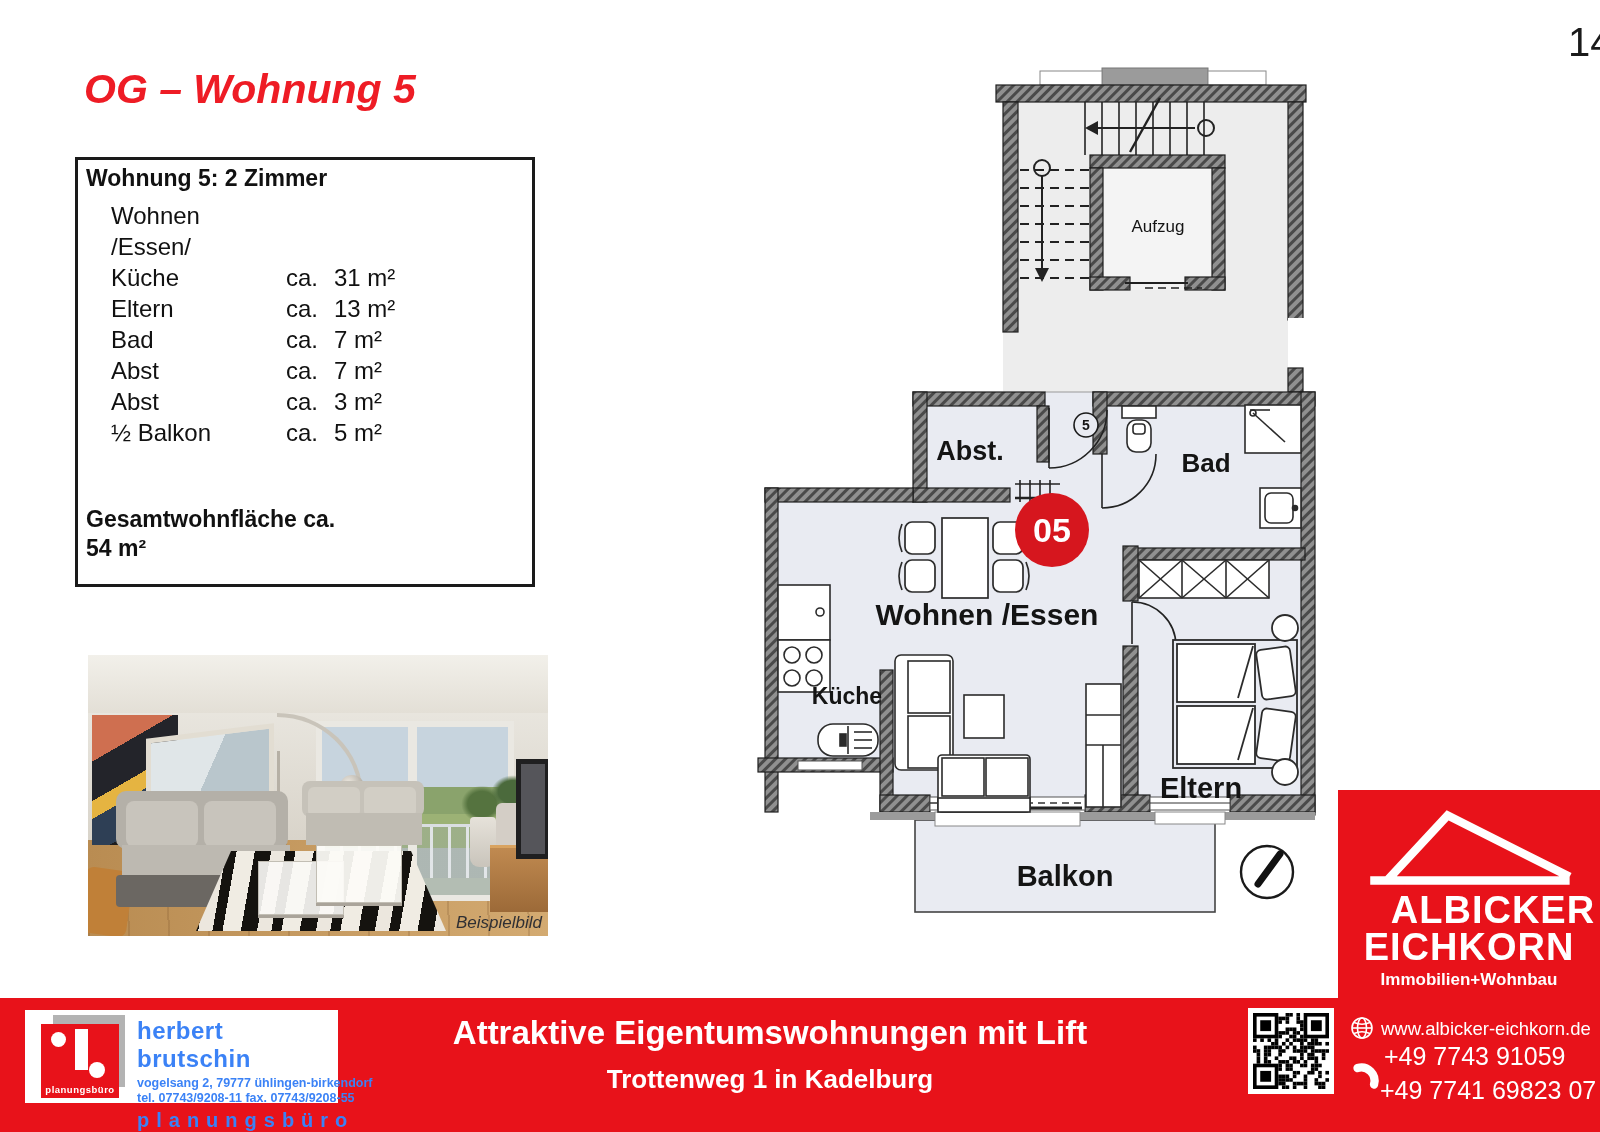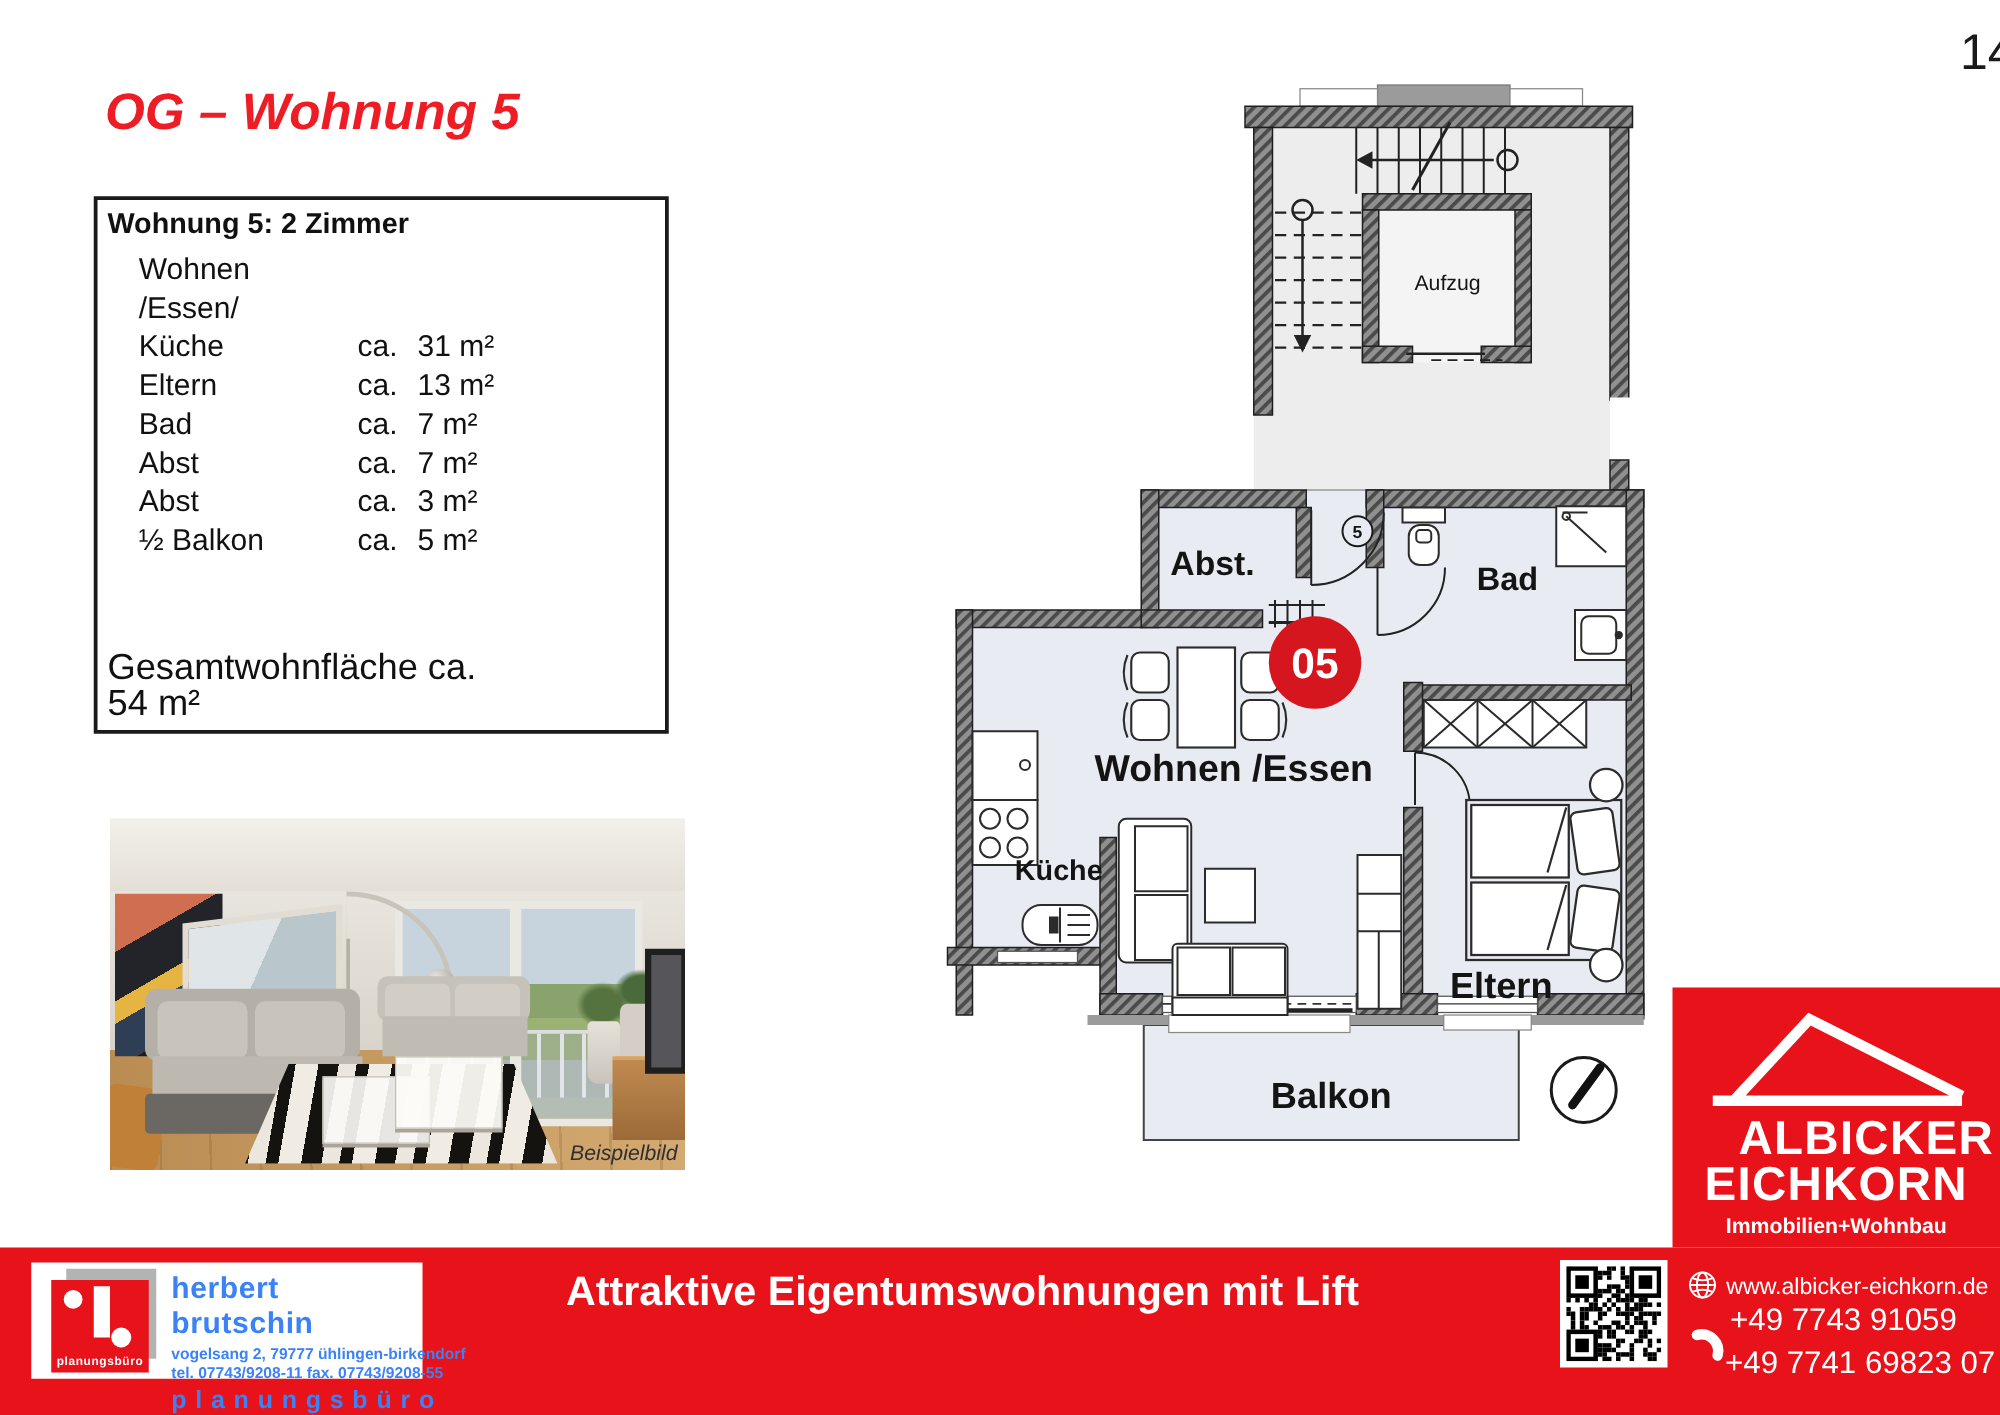--- a/index.html
+++ b/index.html
@@ -12,21 +12,21 @@
   .doc-title{left:84px;top:66px;font-size:41px;font-weight:bold;font-style:italic;color:#ee1c25;}
 
   
   .info-box{left:75px;top:157px;width:460px;height:430px;border:3px solid #1a1a1a;box-sizing:border-box;}
   .info-header{position:absolute;left:8px;top:5px;font-size:23px;font-weight:bold;}
   .info-rows{position:absolute;left:33px;top:40px;width:400px;}
   .info-row{display:flex;align-items:baseline;font-size:24px;line-height:31px;}
   .info-row .lab{width:175px;}
   .info-row .ca{width:48px;}
   .info-row .val{width:78px;}
-  .info-total{position:absolute;left:8px;bottom:6px;font-size:29px;font-weight:normal;line-height:29px;}
+  .info-total{position:absolute;left:8px;bottom:21px;font-size:23px;font-weight:bold;line-height:29px;}
 
   
   .photo{left:88px;top:655px;width:460px;height:281px;background:#d8d3c9;overflow:hidden;}
   .photo div{position:absolute;}
   .ph-wall{left:0;top:0;width:460px;height:185px;background:linear-gradient(180deg,#efede7,#d9d4ca);}
   .ph-ceil{left:0;top:0;width:460px;height:58px;background:linear-gradient(#f2f0ea,#e3dfd6);}
   .ph-floor{left:0;top:185px;width:460px;height:96px;
      background:repeating-linear-gradient(88deg,rgba(120,80,40,.22) 0 2px,rgba(0,0,0,0) 2px 40px),
                 linear-gradient(90deg,#b98c52,#d3aa71);}
   .ph-art{left:4px;top:60px;width:86px;height:130px;
@@ -465,20 +465,21 @@
         <span>herbert</span><span class="gap"></span><span>brutschin</span>
       </div>
       <div class="pl-addr">vogelsang 2, 79777 ühlingen-birkendorf</div>
       <div class="pl-tel">tel. 07743/9208-11  fax. 07743/9208-55</div>
       <div class="pl-word">planungsbüro</div>
     </div>
   </div>
 
   <div class="abs foot-center">
     <div class="foot-h1">Attraktive Eigentumswohnungen mit Lift</div>
+    <div class="foot-h2">Trottenweg 1 in Kadelburg</div>
   </div>
 
   <div class="abs qr-box">
     <svg id="qr" width="76" height="76" viewBox="0 0 84 84">
         <g fill="#000">
           <rect x="36" y="0" width="4" height="4"></rect>
           <rect x="40" y="0" width="4" height="4"></rect>
           <rect x="48" y="0" width="4" height="4"></rect>
           <rect x="28" y="4" width="4" height="4"></rect>
           <rect x="32" y="4" width="4" height="4"></rect>

